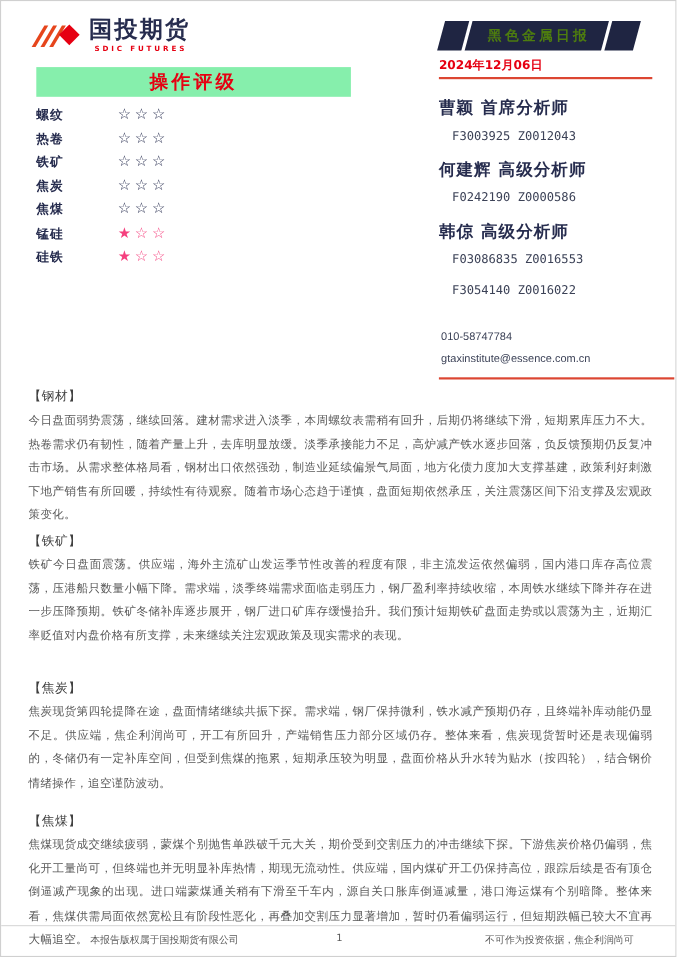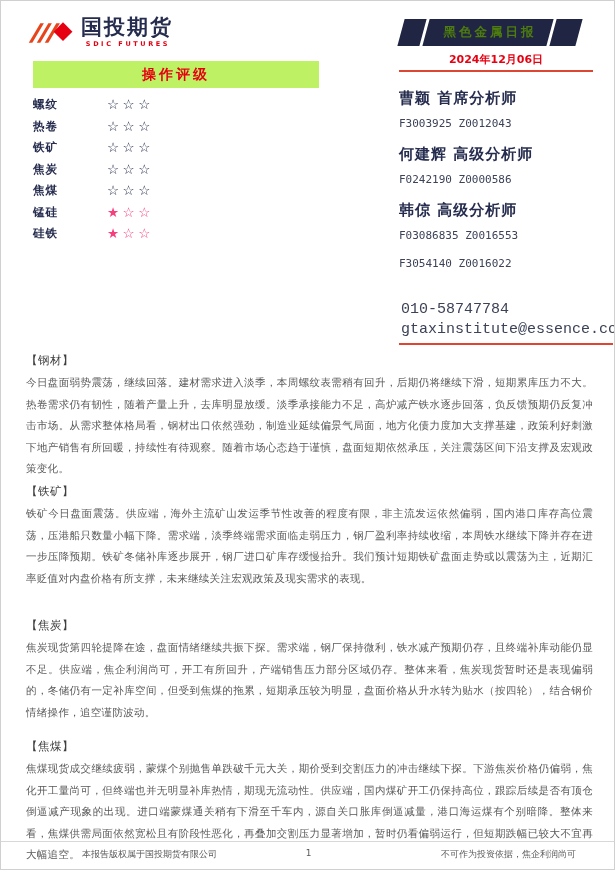--- a/index.html
+++ b/index.html
@@ -23,40 +23,40 @@
 
   
   .banner { position: absolute; left: 400px; top: 18px; width: 178px; height: 27px; }
   .banner-bg { position: absolute; inset: 0; background: #1f2542; transform: skewX(-15deg); }
   .banner-slash { position: absolute; top: -1px; bottom: -1px; width: 3px; background: #ffffff; transform: skewX(-15deg); }
   .banner-slash.left { left: 22px; }
   .banner-slash.right { right: 26px; }
   .banner-title { position: absolute; inset: 0; display: flex; align-items: center; justify-content: center;
     color: #4d7c0f; font-size: 12.5px; font-weight: bold; letter-spacing: 3px; }
 
-  .report-date { position: absolute; left: 398px; top: 51px; width: 194px; text-align: center;
+  .report-date { position: absolute; left: 398px; top: 51px; width: 194px; text-align: left;
     color: #e60012; font-size: 11px; font-weight: bold; }
   .date-underline { position: absolute; left: 398px; top: 69px; width: 194px; height: 2px; background: #dc4632; }
 
   
   .rating-header { position: absolute; left: 32px; top: 60px; width: 286px; height: 27px;
-    background: #bef264; display: flex; align-items: center; justify-content: center;
-    color: #e60012; font-size: 14px; font-weight: bold; letter-spacing: 3px; }
+    background: #86efac; display: flex; align-items: center; justify-content: center;
+    color: #e60012; font-size: 17px; font-weight: bold; letter-spacing: 3px; }
   .rating-rows { position: absolute; left: 32px; top: 93px; width: 286px; }
   .rating-row { display: flex; align-items: center; height: 21.5px; }
   .rating-label { width: 74px; color: #262c4e; font-size: 11.5px; font-weight: bold; letter-spacing: 1px; }
   .rating-stars { color: #262c4e; font-size: 13.5px; letter-spacing: 3.5px; line-height: 1; }
   .rating-row.pink .rating-stars { color: #f5407e; }
 
   
   .analysts { position: absolute; left: 398px; top: 88px; width: 212px; }
   .analyst-name { color: #262c4e; font-size: 15px; font-weight: bold; letter-spacing: 1px; height: 28px; }
-  .analyst-code { color: #3c4257; font-size: 11px; font-family: "DejaVu Sans Mono", monospace; height: 28px; }
+  .analyst-code { color: #3c4257; font-size: 11px; font-family: "DejaVu Sans Mono", monospace; height: 28px; margin-left: 12px; }
   .contact { position: absolute; left: 400px; top: 300px; width: 212px; }
-  .contact-line { color: #3c4257; font-size: 15px; font-family: Liberation Mono, monospace; height: 20px; }
+  .contact-line { color: #3c4257; font-size: 10px; font-family: Liberation Sans, sans-serif; height: 20px; }
   .contact-underline { position: absolute; left: 398px; top: 342px; width: 214px; height: 2px; background: #dc4632; }
 
   
   .section-title { position: absolute; left: 25px; width: 567px; color: #3f3f3f; font-size: 11.5px; letter-spacing: 0.5px; }
   .section-body { position: absolute; left: 25px; width: 567px; color: #595959; font-size: 10.5px;
     line-height: 21.6px; text-align: justify; letter-spacing: 0.3px; }
   #sec0-title { top: 352px; } #sec0-body { top: 371px; }
   #sec1-title { top: 483px; } #sec1-body { top: 502px; }
   #sec2-title { top: 617px; } #sec2-body { top: 636px; }
   #sec3-title { top: 738px; } #sec3-body { top: 757px; }

